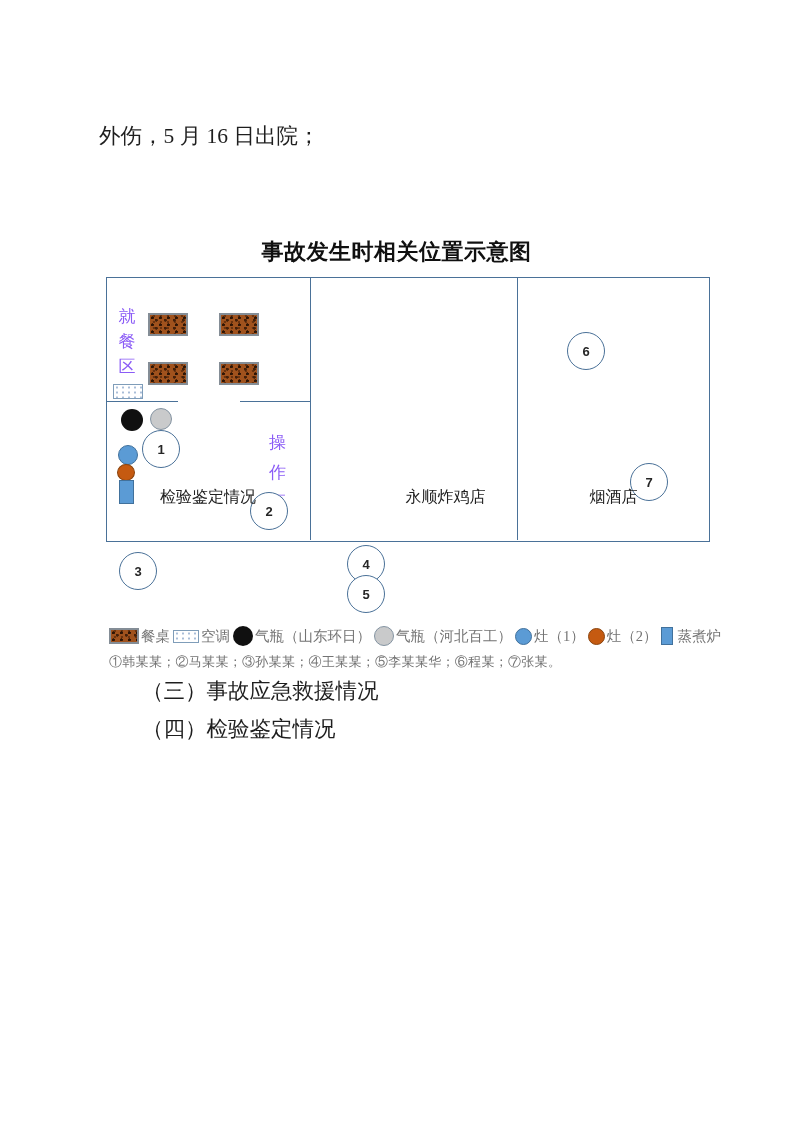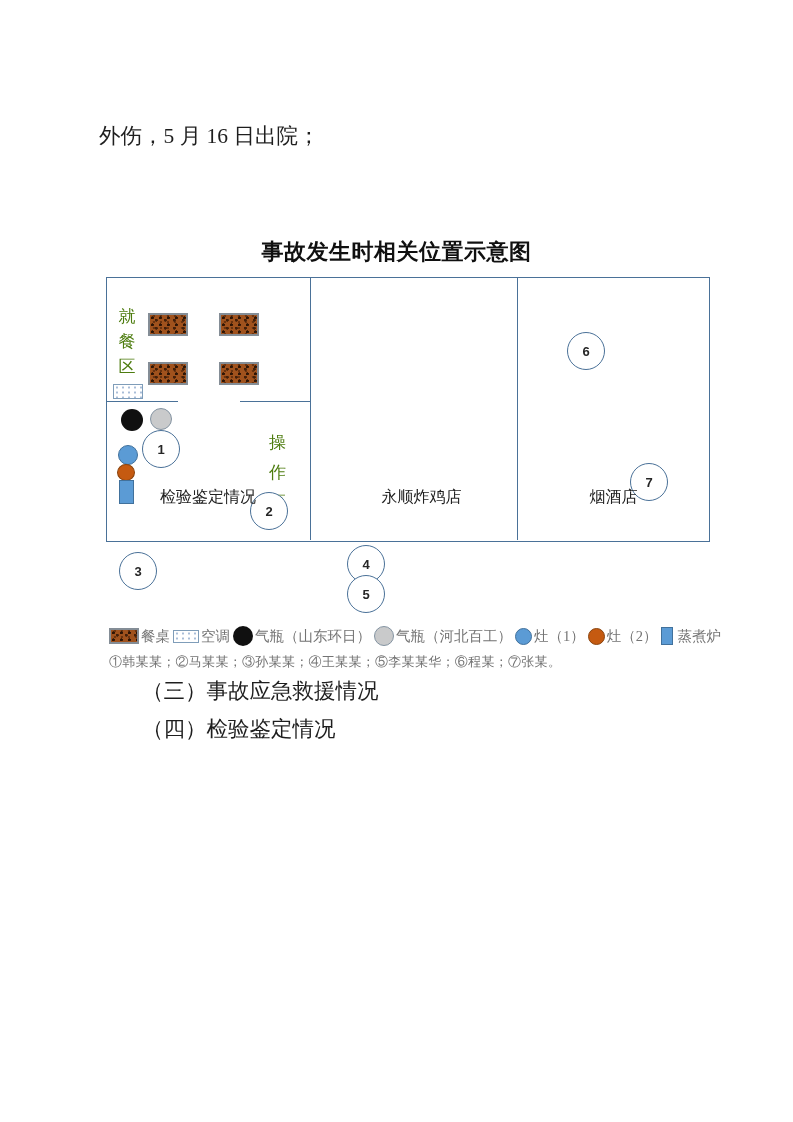--- a/index.html
+++ b/index.html
@@ -27,21 +27,21 @@
     border:1px solid #4a7198;box-sizing:border-box;background:#fff;
   }
   .divider{position:absolute;top:0;width:1px;height:263px;background:#4a7198;}
   .divider.d1{left:204px;}
   .divider.d2{left:411px;}
   .wall{position:absolute;height:1px;background:#4a7198;top:124px;}
   .wall.w1{left:0;width:72px;}
   .wall.w2{left:134px;width:70px;}
   .area-label{
     position:absolute;width:20px;font-size:17px;line-height:25px;
-    color:#4d7c0f;text-align:center;word-break:break-all;
+    color:#8b5cf6;text-align:center;word-break:break-all;
   }
   .area-label.dining{left:11px;top:27px;}
   .area-label.operation{left:160px;top:151px;line-height:30px;text-align:right;}
   .table-sw{
     background-color:#a0521d;
     background-image:
       radial-gradient(circle at 30% 40%, #2e1505 1.2px, transparent 1.7px),
       radial-gradient(circle at 70% 65%, #43200a 1.2px, transparent 1.7px),
       radial-gradient(circle at 55% 15%, #6b3410 1px, transparent 1.5px);
     background-size:8px 7px,9px 8px,7px 6px;
@@ -72,21 +72,21 @@
   }
   .marker.m1{left:36px;top:153px;}
   .marker.m2{left:144px;top:215px;}
   .marker.m3{left:13px;top:275px;}
   .marker.m4{left:241px;top:268px;}
   .marker.m5{left:241px;top:298px;}
   .marker.m6{left:461px;top:55px;}
   .marker.m7{left:524px;top:186px;}
   .shop-label{position:absolute;top:210px;font-size:16px;color:#222;text-align:center;}
   .shop-label.s1{left:0;width:204px;}
-  .shop-label.s2{left:196px;width:207px;padding-left:16px;}
+  .shop-label.s2{left:220px;width:207px;padding-left:16px;}
   .shop-label.s3{left:411px;width:193px;}
   
   .legend{position:absolute;left:109px;top:626px;width:600px;color:#737373;}
   .legend-row1{display:flex;align-items:center;font-size:14.5px;white-space:nowrap;}
   .legend-item{display:flex;align-items:center;margin-right:3px;}
   .lg{margin-right:2px;flex:none;}
   .lg.table{width:30px;height:16px;}
   .lg.ac{width:26px;height:13px;}
   .lg.cblack{width:20px;height:20px;border-radius:50%;background:#101010;}
   .lg.cgray{width:20px;height:20px;border-radius:50%;background:#c9cacb;border:1px solid #8494a2;box-sizing:border-box;}

